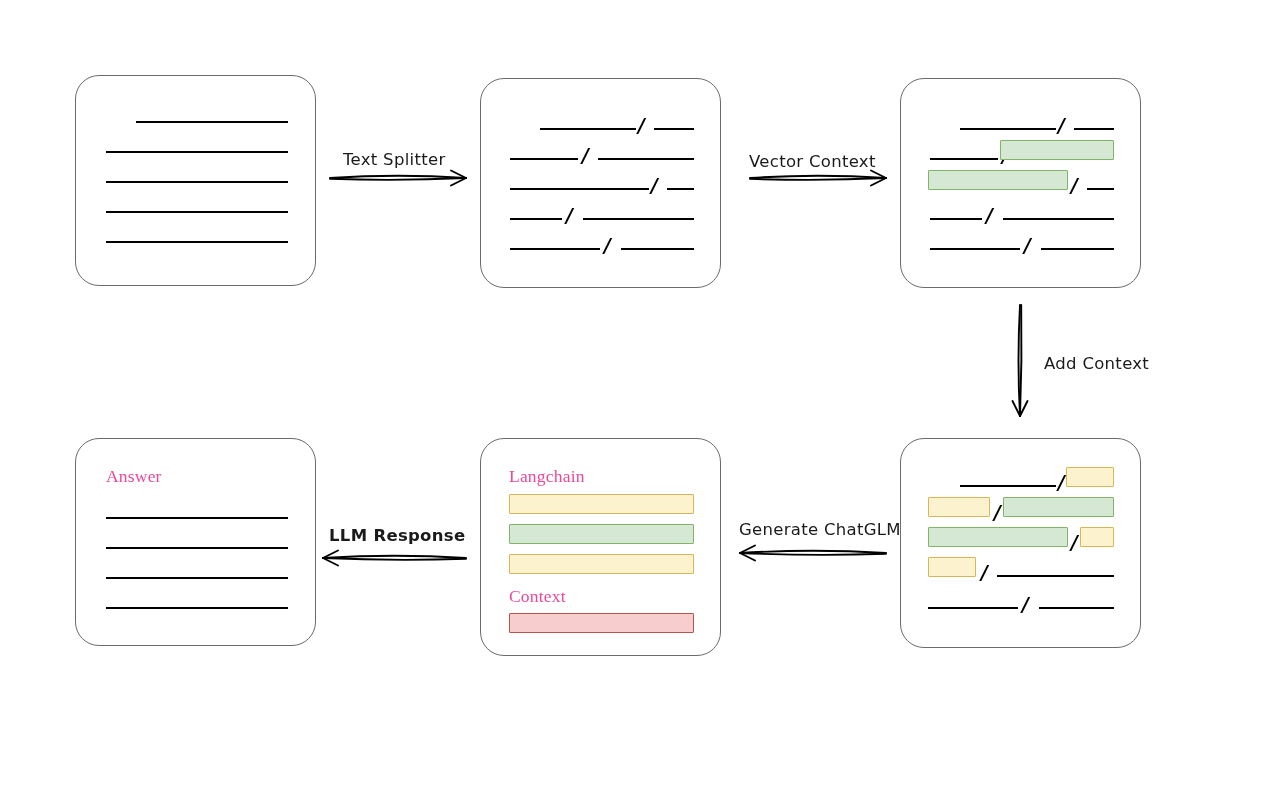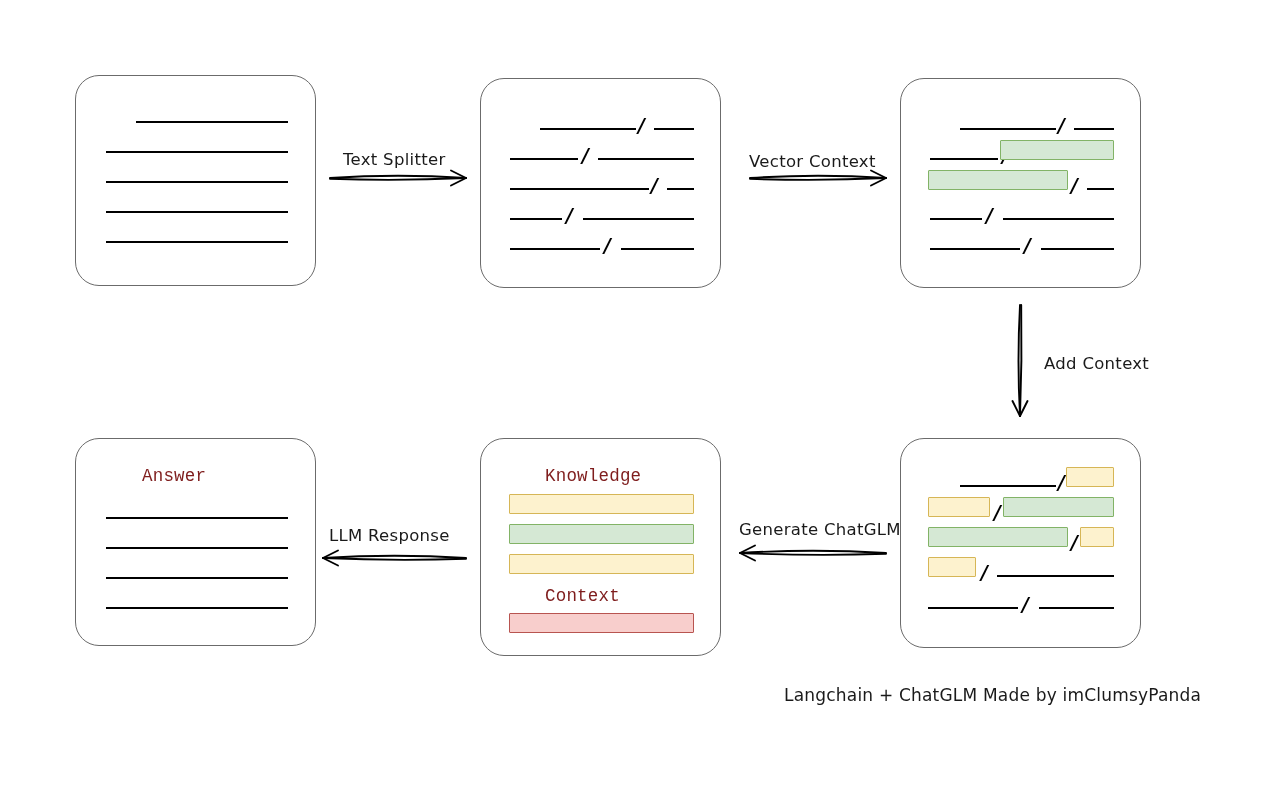--- a/index.html
+++ b/index.html
@@ -51,26 +51,25 @@
     border-width: 1.6px;
     border-style: solid;
     border-radius: 1px;
   }
   .chip.green { background: #d5e8d4; border-color: #82b366; }
   .chip.yellow { background: #fdf2ce; border-color: #d6b656; }
   .chip.red { background: #f8cecc; border-color: #b85450; }
 
   .box-label {
     position: absolute;
-    color: #7f1d1d;
+    color: #ec4899;
     font-size: 17.5px;
-    font-family: Liberation Mono, monospace;
+    font-family: Liberation Serif, serif;
     letter-spacing: 0.2px;
     white-space: nowrap;
-    margin-left: 36px;
   }
   .edge-label {
     position: absolute;
     color: #1a1a1a;
     font-size: 16.5px;
     font-family: "DejaVu Sans", sans-serif;
     letter-spacing: 0.3px;
     white-space: nowrap;
   }
   .footer-note {
@@ -144,21 +143,21 @@
       <div class="chip green" style="left: 928px; top: 527px; width: 140px; height: 20px;"></div>
       <div class="slash" style="left: 1071px; top: 545px;">/</div>
       <div class="chip yellow" style="left: 1080px; top: 527px; width: 34px; height: 20px;"></div>
       <div class="chip yellow" style="left: 928px; top: 557px; width: 48px; height: 20px;"></div>
       <div class="slash" style="left: 981px; top: 575px;">/</div>
       <div class="rule" style="left: 997px; top: 575px; width: 117px;"></div>
       <div class="rule" style="left: 928px; top: 607px; width: 90px;"></div>
       <div class="slash" style="left: 1022px; top: 607px;">/</div>
       <div class="rule" style="left: 1039px; top: 607px; width: 75px;"></div>
       <div class="doc-box" style="left: 480px; top: 438px; width: 241px; height: 218px;"></div>
-      <div class="box-label" style="left: 509px; top: 466px;">Knowledge</div>
+      <div class="box-label" style="left: 509px; top: 466px;">Langchain</div>
       <div class="box-label" style="left: 509px; top: 586px;">Context</div>
       <div class="chip yellow" style="left: 509px; top: 494px; width: 185px; height: 20px;"></div>
       <div class="chip green" style="left: 509px; top: 524px; width: 185px; height: 20px;"></div>
       <div class="chip yellow" style="left: 509px; top: 554px; width: 185px; height: 20px;"></div>
       <div class="chip red" style="left: 509px; top: 613px; width: 185px; height: 20px;"></div>
       <div class="doc-box" style="left: 75px; top: 438px; width: 241px; height: 208px;"></div>
       <div class="box-label" style="left: 106px; top: 466px;">Answer</div>
       <div class="rule" style="left: 106px; top: 517px; width: 182px;"></div>
       <div class="rule" style="left: 106px; top: 547px; width: 182px;"></div>
       <div class="rule" style="left: 106px; top: 577px; width: 182px;"></div>
@@ -191,17 +190,16 @@
         <path d="M 466 558.8 Q 394.5 561.2 323 558" fill="none" stroke="#000000" stroke-width="1.9" stroke-linecap="round" stroke-linejoin="round"></path>
         <path d="M 338 550.5 L 323 558 L 338 565.5" fill="none" stroke="#000000" stroke-width="1.9" stroke-linecap="round" stroke-linejoin="round"></path>
       </g>
     </svg>
 
   <div id="edge-labels-layer">
       <div class="edge-label" style="left: 343px; top: 150px;">Text Splitter</div>
       <div class="edge-label" style="left: 749px; top: 152px;">Vector Context</div>
       <div class="edge-label" style="left: 1036px; top: 354px; margin-left: 8px;">Add Context</div>
       <div class="edge-label" style="left: 739px; top: 520px;">Generate ChatGLM</div>
-      <div class="edge-label" style="left: 329px; top: 526px;">LLM Response</div>
+      <div class="edge-label" style="left: 329px; top: 526px; font-weight: bold;">LLM Response</div>
     </div>
 
-  <div class="footer-note" style="left:784px; top:685px;">Langchain + ChatGLM Made by imClumsyPanda</div>
 </div>
 
 </body></html>

